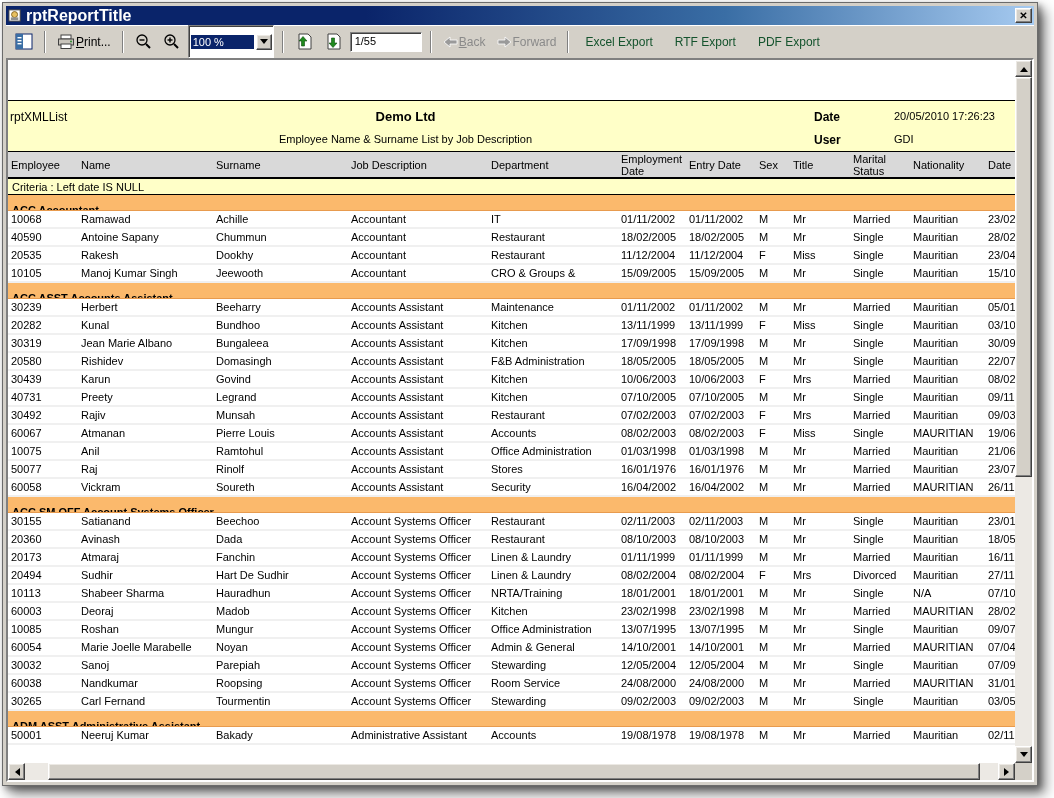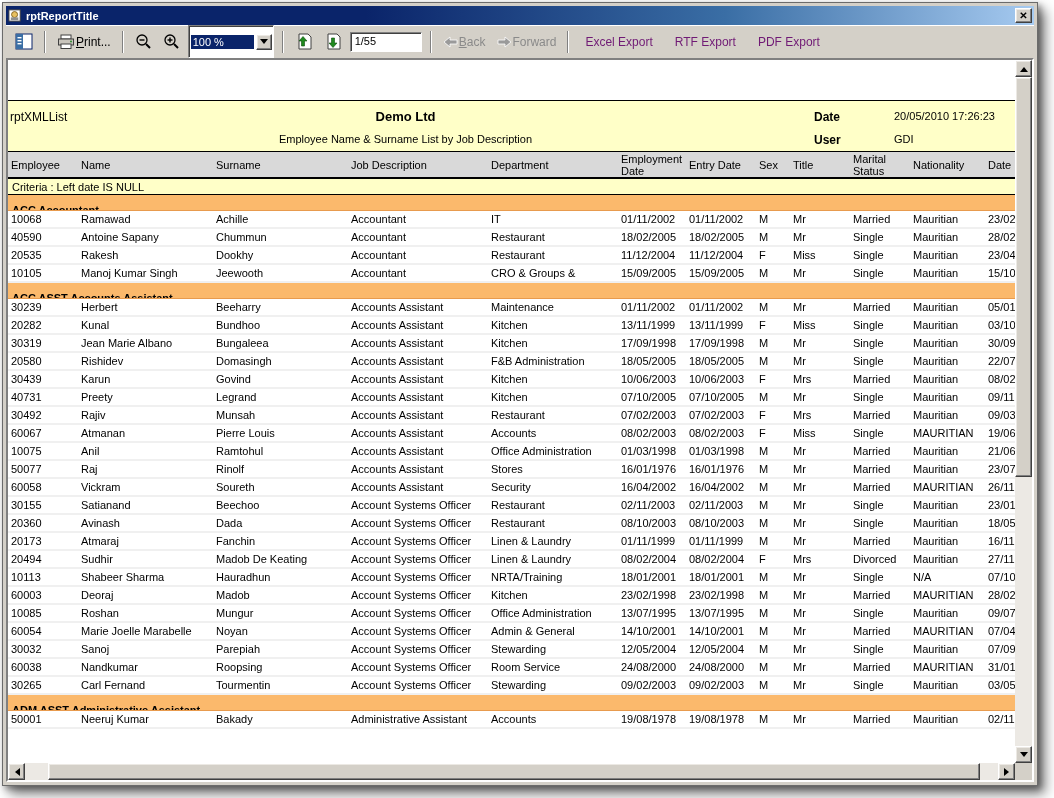--- a/index.html
+++ b/index.html
@@ -8,21 +8,21 @@
 
   .window { position:absolute; left:2px; top:2px; width:1036px; height:784px;
     background:#D4D0C8; border:1px solid #6b6b6b;
     box-shadow: 7px 8px 12px rgba(0,0,0,.5), 3px 3px 6px rgba(0,0,0,.35);
     padding:3px; display:flex; flex-direction:column; }
 
   
   .titlebar { height:19px; display:flex; align-items:center; padding:0 2px;
     background:linear-gradient(90deg,#0A246A 0%,#0A246A 35%,#3A6EA5 70%,#A6CAF0 100%); }
   .titlebar .ticon { width:15px; height:15px; margin-right:3px; flex:none; }
-  .titlebar .ttext { color:#fff; font-weight:bold; font-size:11px; flex:1;
+  .titlebar .ttext { color:#fff; font-weight:bold; font-size:16px; flex:1;
     white-space:nowrap; overflow:hidden; }
   .btn3d { background:#D4D0C8; border:1px solid;
     border-color:#fff #404040 #404040 #fff; box-shadow:inset -1px -1px 0 #808080, inset 1px 1px 0 #ECE9E4; }
   .closebtn { width:17px; height:15px; font-size:10px; font-weight:bold; color:#000;
     display:flex; align-items:center; justify-content:center; line-height:1; }
 
   
   .toolbar { height:32px; display:flex; align-items:center; gap:5px;
     border-top:1px solid #fff; padding:0 6px; background:#D4D0C8; font-size:12px; }
   .tsep { width:2px; height:22px; border-left:1px solid #808080; border-right:1px solid #fff; margin:0 3px; }
@@ -31,21 +31,21 @@
   .ak::first-letter { text-decoration:underline; }
   .combo { display:flex; width:86px; height:33px; background:#fff;
     border:1px solid; border-color:#808080 #fff #fff #808080;
     box-shadow:inset 1px 1px 0 #404040; align-items:center; }
   .combo .cval { flex:1; font-size:11px; padding:1px 2px; background:#0A246A; color:#fff; margin:2px; white-space:nowrap; }
   .combo .cdrop { width:16px; height:16px; margin-right:1px; display:flex; align-items:center; justify-content:center; }
   .arrow-dn-sm { width:0; height:0; border:4px solid transparent; border-top:5px solid #000; margin-top:4px; }
   .pagefield { width:72px; height:20px; background:#fff; font-size:11px; padding:2px 4px;
     border:1px solid; border-color:#808080 #fff #fff #808080; box-shadow:inset 1px 1px 0 #404040; }
   .exports { display:flex; gap:18px; margin-left:6px; }
-  .exp { font-size:12px; color:#701a75; cursor:default; padding:2px 2px; }
+  .exp { font-size:12px; color:#14532d; cursor:default; padding:2px 2px; }
 
   
   .viewport { flex:1; margin-top:1px; position:relative;
     border:2px solid; border-color:#808080 #fff #fff #808080; background:#fff; overflow:hidden; }
   .content-clip { position:absolute; left:0; top:0; right:17px; bottom:17px; overflow:hidden; background:#fff; }
 
   .vscroll { position:absolute; top:0; right:0; bottom:17px; width:17px; background:#ECE9E4; }
   .hscroll { position:absolute; left:0; right:17px; bottom:0; height:17px; background:#ECE9E4; }
   .corner { position:absolute; right:0; bottom:0; width:17px; height:17px; background:#D4D0C8; }
   .sbtn { position:absolute; width:17px; height:17px; display:flex; align-items:center; justify-content:center; }
@@ -413,20 +413,21 @@
               <div class="cell c3">Accounts Assistant</div>
               <div class="cell c4">Security</div>
               <div class="cell c5">16/04/2002</div>
               <div class="cell c6">16/04/2002</div>
               <div class="cell c7">M</div>
               <div class="cell c8">Mr</div>
               <div class="cell c9">Married</div>
               <div class="cell c10">MAURITIAN</div>
               <div class="cell c11">26/11</div>
             </div>
+            <div class="section-row">ACC SM OFF  Account Systems Officer</div>
             <div class="data-row">
               <div class="cell c0">30155</div>
               <div class="cell c1">Satianand</div>
               <div class="cell c2">Beechoo</div>
               <div class="cell c3">Account Systems Officer</div>
               <div class="cell c4">Restaurant</div>
               <div class="cell c5">02/11/2003</div>
               <div class="cell c6">02/11/2003</div>
               <div class="cell c7">M</div>
               <div class="cell c8">Mr</div>
@@ -458,21 +459,21 @@
               <div class="cell c6">01/11/1999</div>
               <div class="cell c7">M</div>
               <div class="cell c8">Mr</div>
               <div class="cell c9">Married</div>
               <div class="cell c10">Mauritian</div>
               <div class="cell c11">16/11</div>
             </div>
             <div class="data-row">
               <div class="cell c0">20494</div>
               <div class="cell c1">Sudhir</div>
-              <div class="cell c2">Madob De Keating</div>
+              <div class="cell c2">Hart De Sudhir</div>
               <div class="cell c3">Account Systems Officer</div>
               <div class="cell c4">Linen &amp; Laundry</div>
               <div class="cell c5">08/02/2004</div>
               <div class="cell c6">08/02/2004</div>
               <div class="cell c7">F</div>
               <div class="cell c8">Mrs</div>
               <div class="cell c9">Divorced</div>
               <div class="cell c10">Mauritian</div>
               <div class="cell c11">27/11</div>
             </div>

